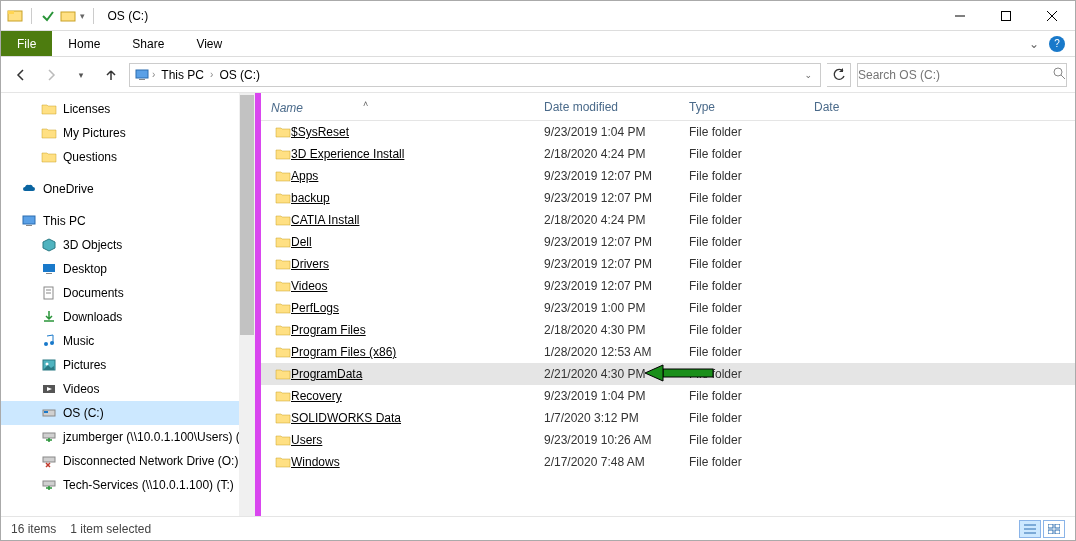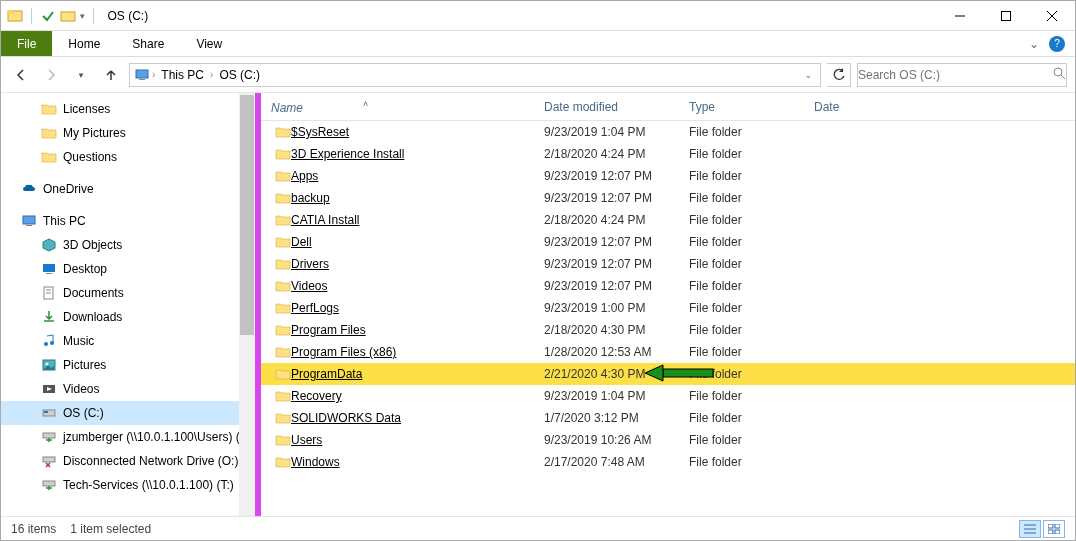--- a/index.html
+++ b/index.html
@@ -49,21 +49,21 @@
 .col-headers { height: 28px; display: flex; align-items: center; border-bottom: 1px solid #e5e5e5; color: #4a6a8a; }
 .col { padding: 0 8px; cursor: pointer; }
 .col.name { width: 275px; padding-left: 10px; font-style: italic; }
 .col.date { width: 145px; }
 .col.type { width: 125px; }
 .col.size { width: 80px; }
 .sort-arrow { font-size: 9px; vertical-align: super; margin-left: 60px; color: #666; }
 
 .rows { flex: 1; overflow: auto; }
 .row { height: 22px; display: flex; align-items: center; cursor: pointer; position: relative; }
-.row.selected { background: #fde047; }
+.row.selected { background: #e5e5e5; }
 .cell { padding: 0 8px; overflow: hidden; white-space: nowrap; text-overflow: ellipsis; }
 .cell.name { width: 275px; display: flex; align-items: center; padding-left: 14px; text-decoration: underline; }
 .cell.date { width: 145px; color: #333; }
 .cell.type { width: 125px; color: #333; }
 .cell.size { width: 80px; text-align: right; }
 
 .arrow-annotation { position: absolute; left: 382px; top: 1px; width: 72px; height: 18px; pointer-events: none; }
 
 
 .statusbar { height: 24px; border-top: 1px solid #e5e5e5; display: flex; align-items: center; padding: 0 10px; gap: 14px; color: #444; }

